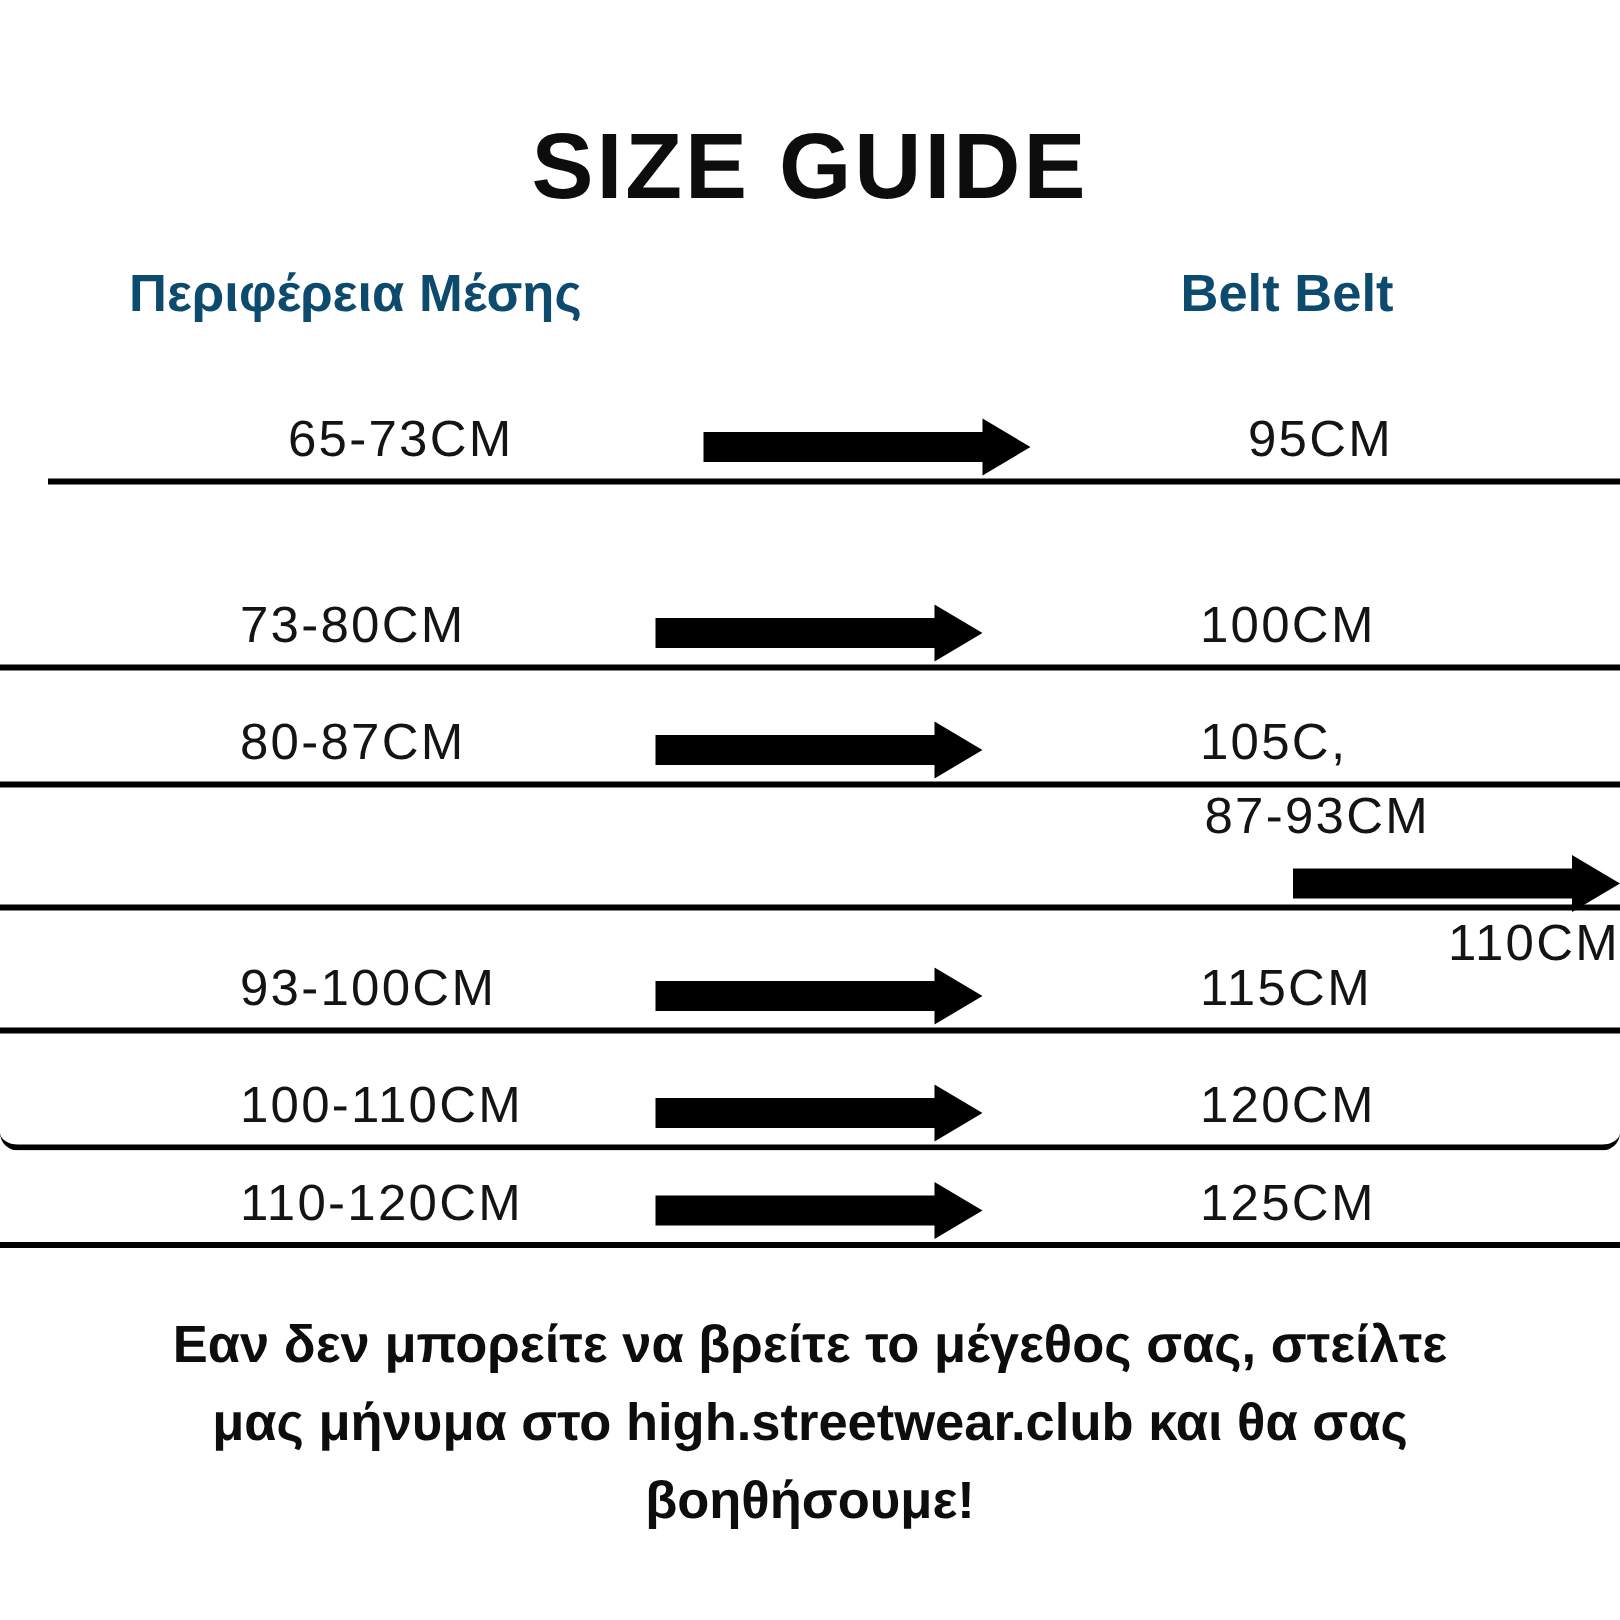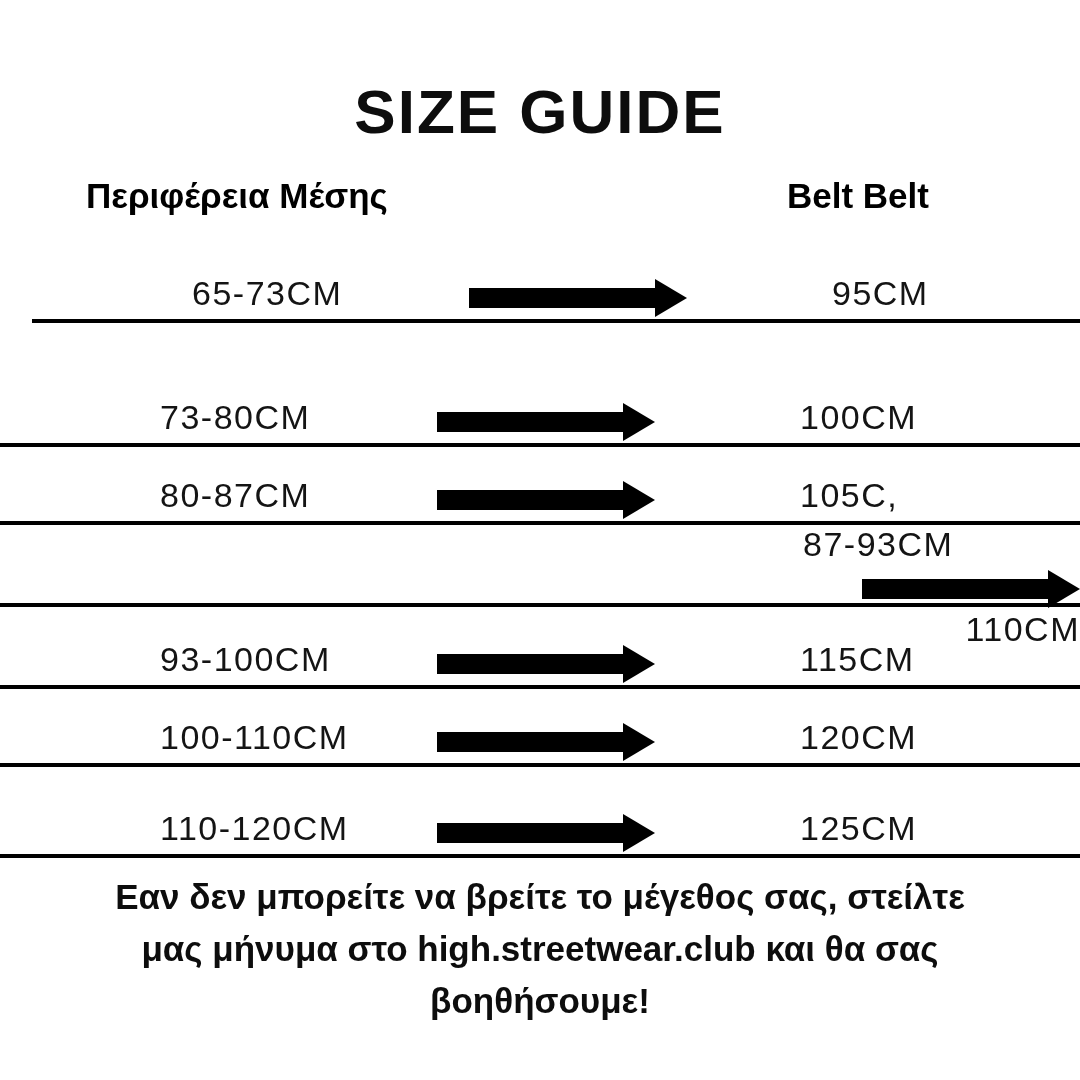--- a/index.html
+++ b/index.html
@@ -31,21 +31,21 @@
 
   
   .headers {
     position: absolute;
     top: 176px;
     left: 0;
     width: 1080px;
     height: 44px;
     font-size: 35px;
     font-weight: 700;
-    color: #000000;
+    color: #0c4a6e;
   }
   .header-left  { position: absolute; left: 86px;  top: 0; }
   .header-right { position: absolute; left: 787px; top: 0; }
 
   
   .size-table {
     position: absolute;
     top: 247px;
     left: 0;
     width: 1080px;
@@ -55,22 +55,22 @@
     align-items: flex-end;
     box-sizing: border-box;
     border-bottom: 4px solid #000000;
     width: 1080px;
   }
   .size-row:nth-child(1) { height: 76px; margin-left: 32px; }
   .size-row:nth-child(2) { height: 96px; margin-top: 28px; }
   .size-row:nth-child(3) { height: 78px; }
   .size-row:nth-child(4) { height: 82px; flex-direction: column; }
   .size-row:nth-child(5) { height: 82px; justify-content: space-between; }
-  .size-row:nth-child(6) { height: 78px; }
-  .size-row:nth-child(7) { height: 65px; margin-top: 26px; }
+  .size-row:nth-child(6) { height: 78px; border-radius: 12px; }
+  .size-row:nth-child(7) { height: 65px; }
 
   .cell-waist {
     width: 437px;
     box-sizing: border-box;
     padding-left: 160px;
     padding-bottom: 6px;
     font-size: 34px;
     font-weight: 400;
     letter-spacing: 1.5px;
     color: #141414;

